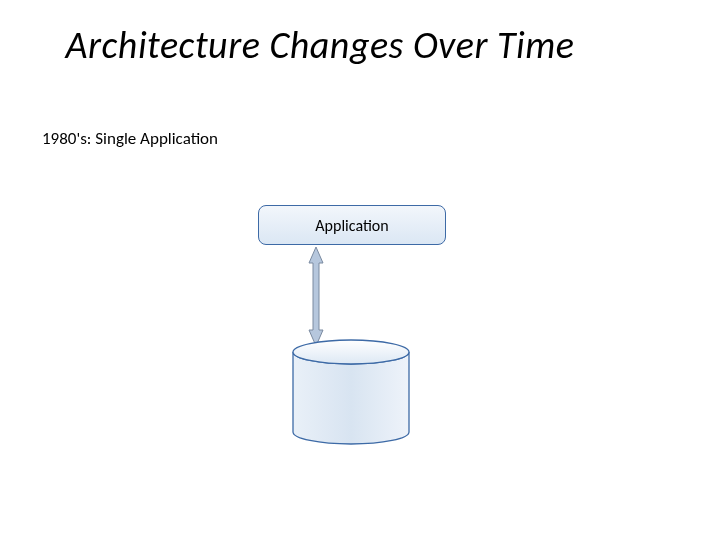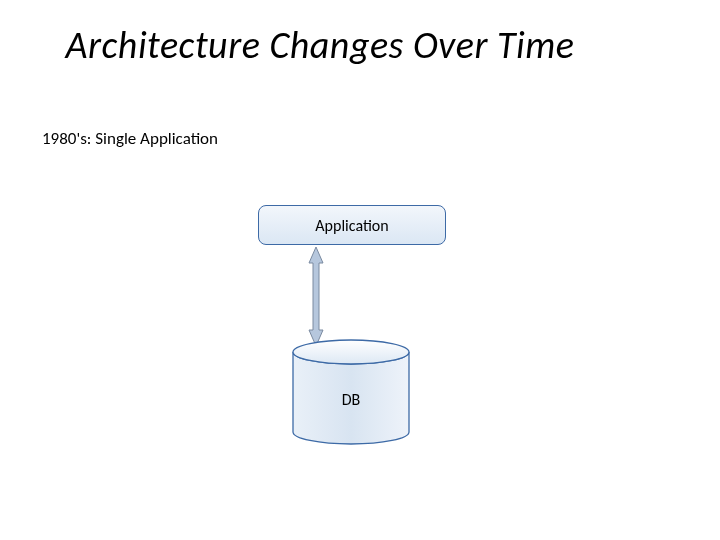--- a/index.html
+++ b/index.html
@@ -107,14 +107,13 @@
     </defs>
 
     <path d="M 3 14
              L 3 94
              A 58 12 0 0 0 119 94
              L 119 14
              A 58 12 0 0 1 3 14 Z" fill="url(#cylSide)" stroke="#3d6aa6" stroke-width="1.3"></path>
 
     <ellipse cx="61" cy="14" rx="58" ry="12" fill="url(#cylTop)" stroke="#3d6aa6" stroke-width="1.3"></ellipse>
   </svg>
-  <div class="db-label">DB</div>
 </div>
 
 </body></html>

